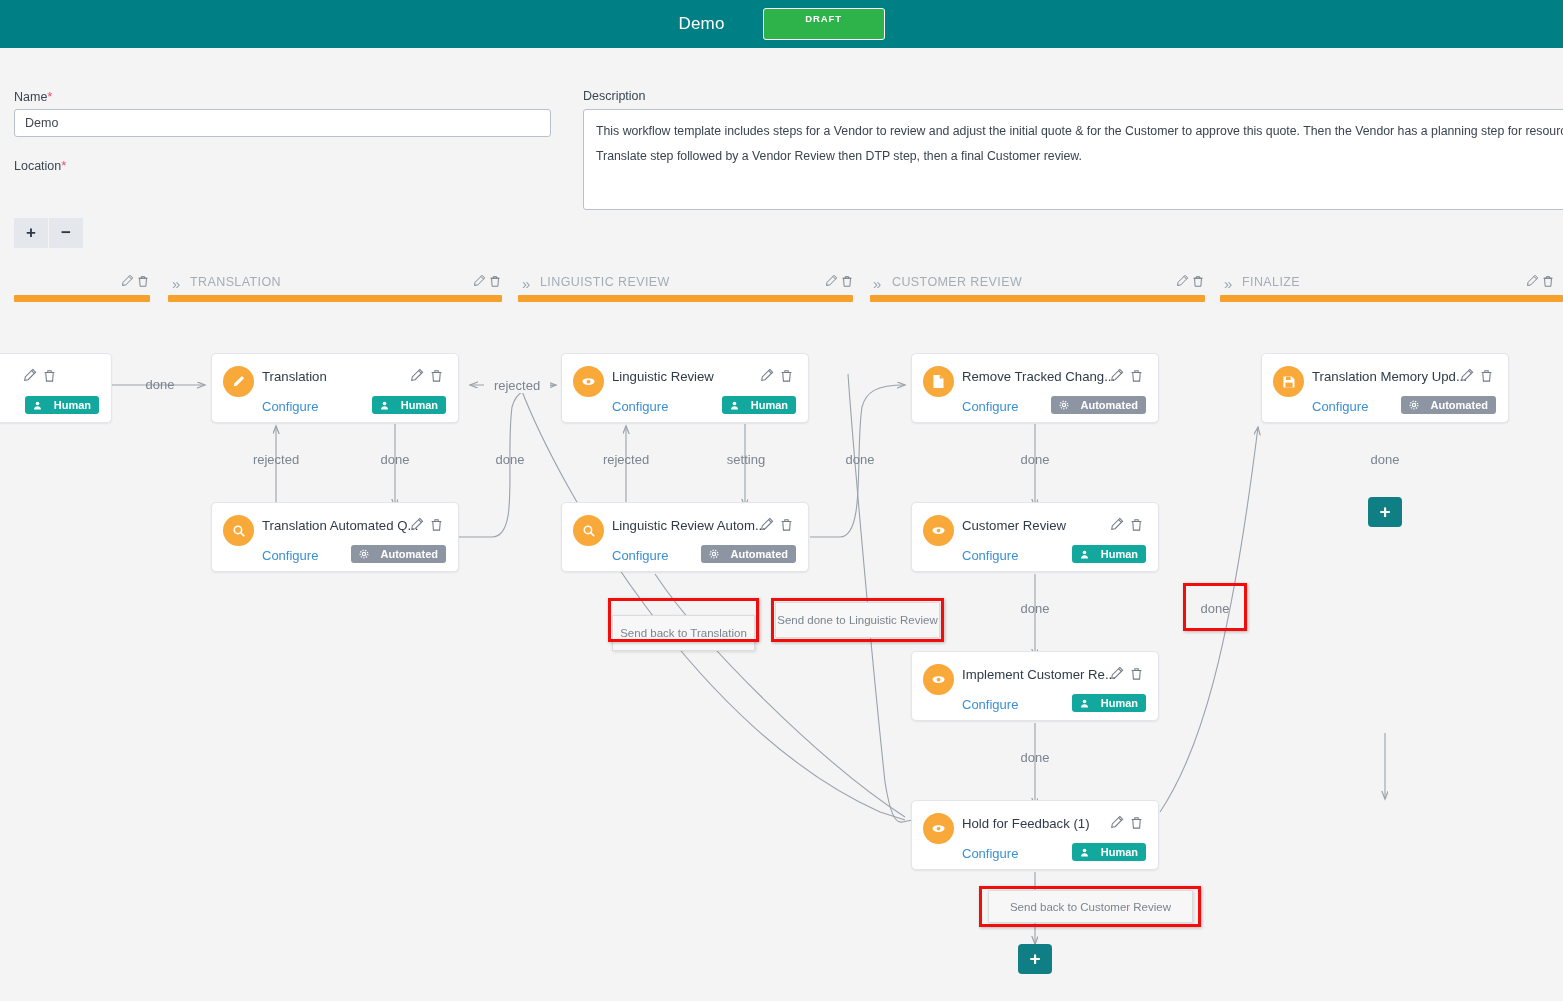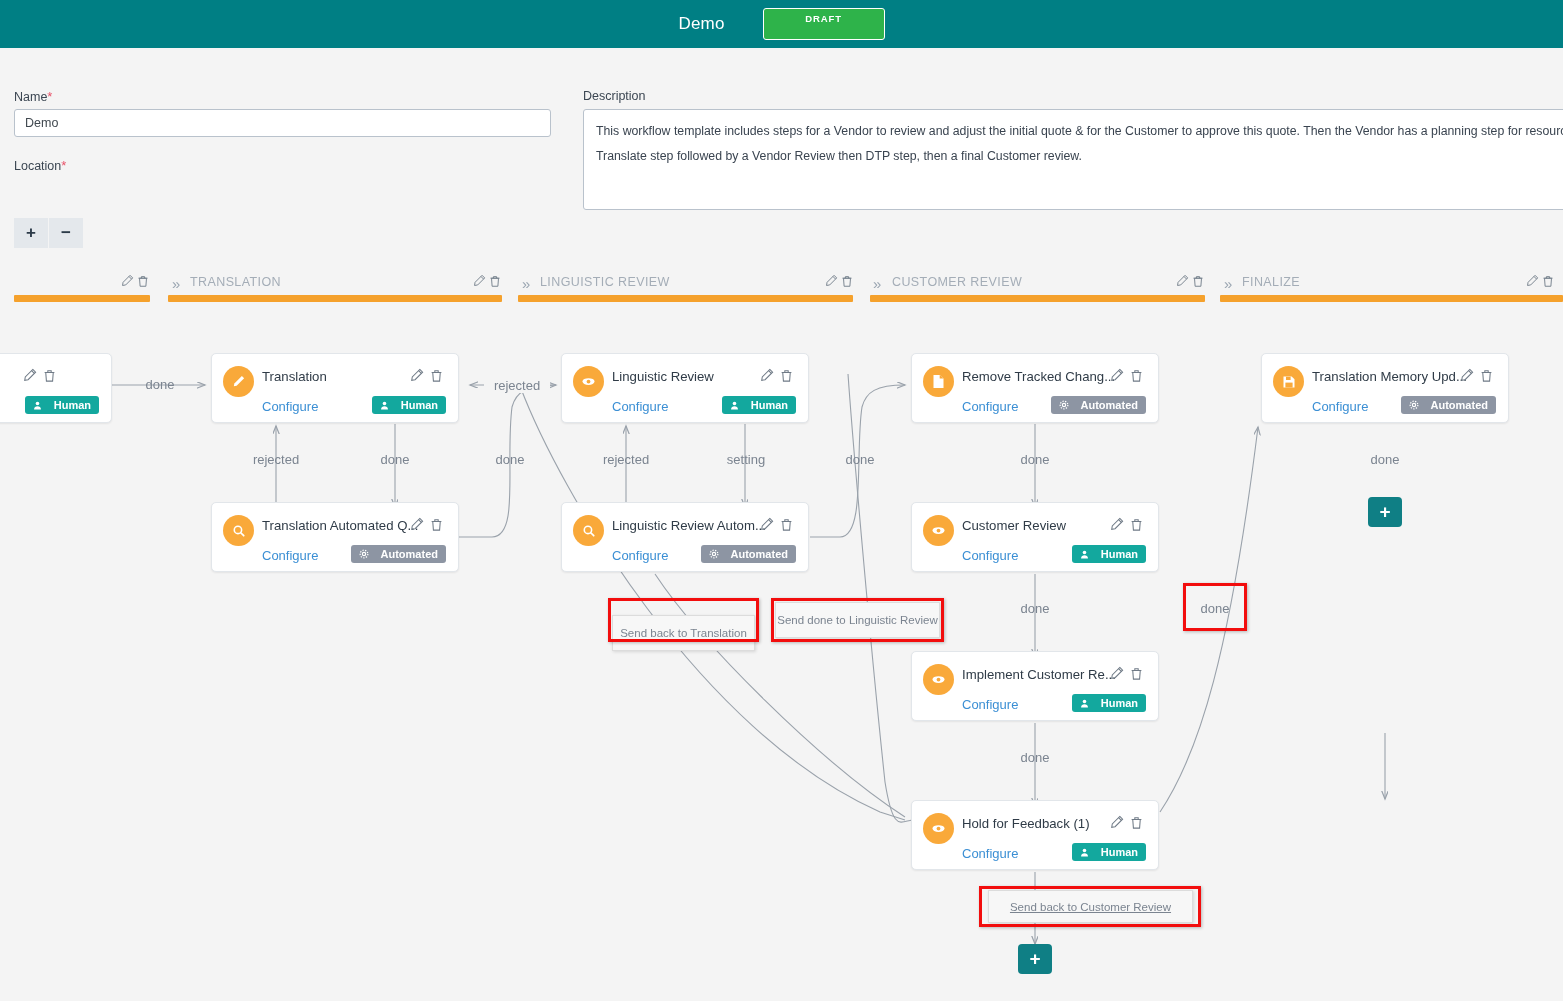--- a/index.html
+++ b/index.html
@@ -549,21 +549,21 @@
     <div class="hl-box" style="left:608px; top:286px; width:151px; height:44px;"></div>
 
     <div class="chip" style="left:775px; top:290px; width:165px; height:36px;">
       <span>Send done to Linguistic Review</span>
     </div>
     <div class="hl-box" style="left:771px; top:286px; width:173px; height:44px;"></div>
 
     <div class="edge-label" style="left:1185px; top:289px; width:60px;">done</div>
     <div class="hl-box" style="left:1183px; top:271px; width:64px; height:48px;"></div>
 
-    <div class="chip" style="left:988px; top:578px; width:205px; height:33px;text-decoration:underline;">
+    <div class="chip" style="left:988px; top:578px; width:205px; height:33px;">
       <span>Send back to Customer Review</span>
     </div>
     <div class="hl-box" style="left:979px; top:574px; width:222px; height:41px;"></div>
 
     <div class="plus-node" style="left:1368px; top:185px;">+</div>
     <div class="plus-node" style="left:1018px; top:632px;">+</div>
 
   </div>
 </div>
 

